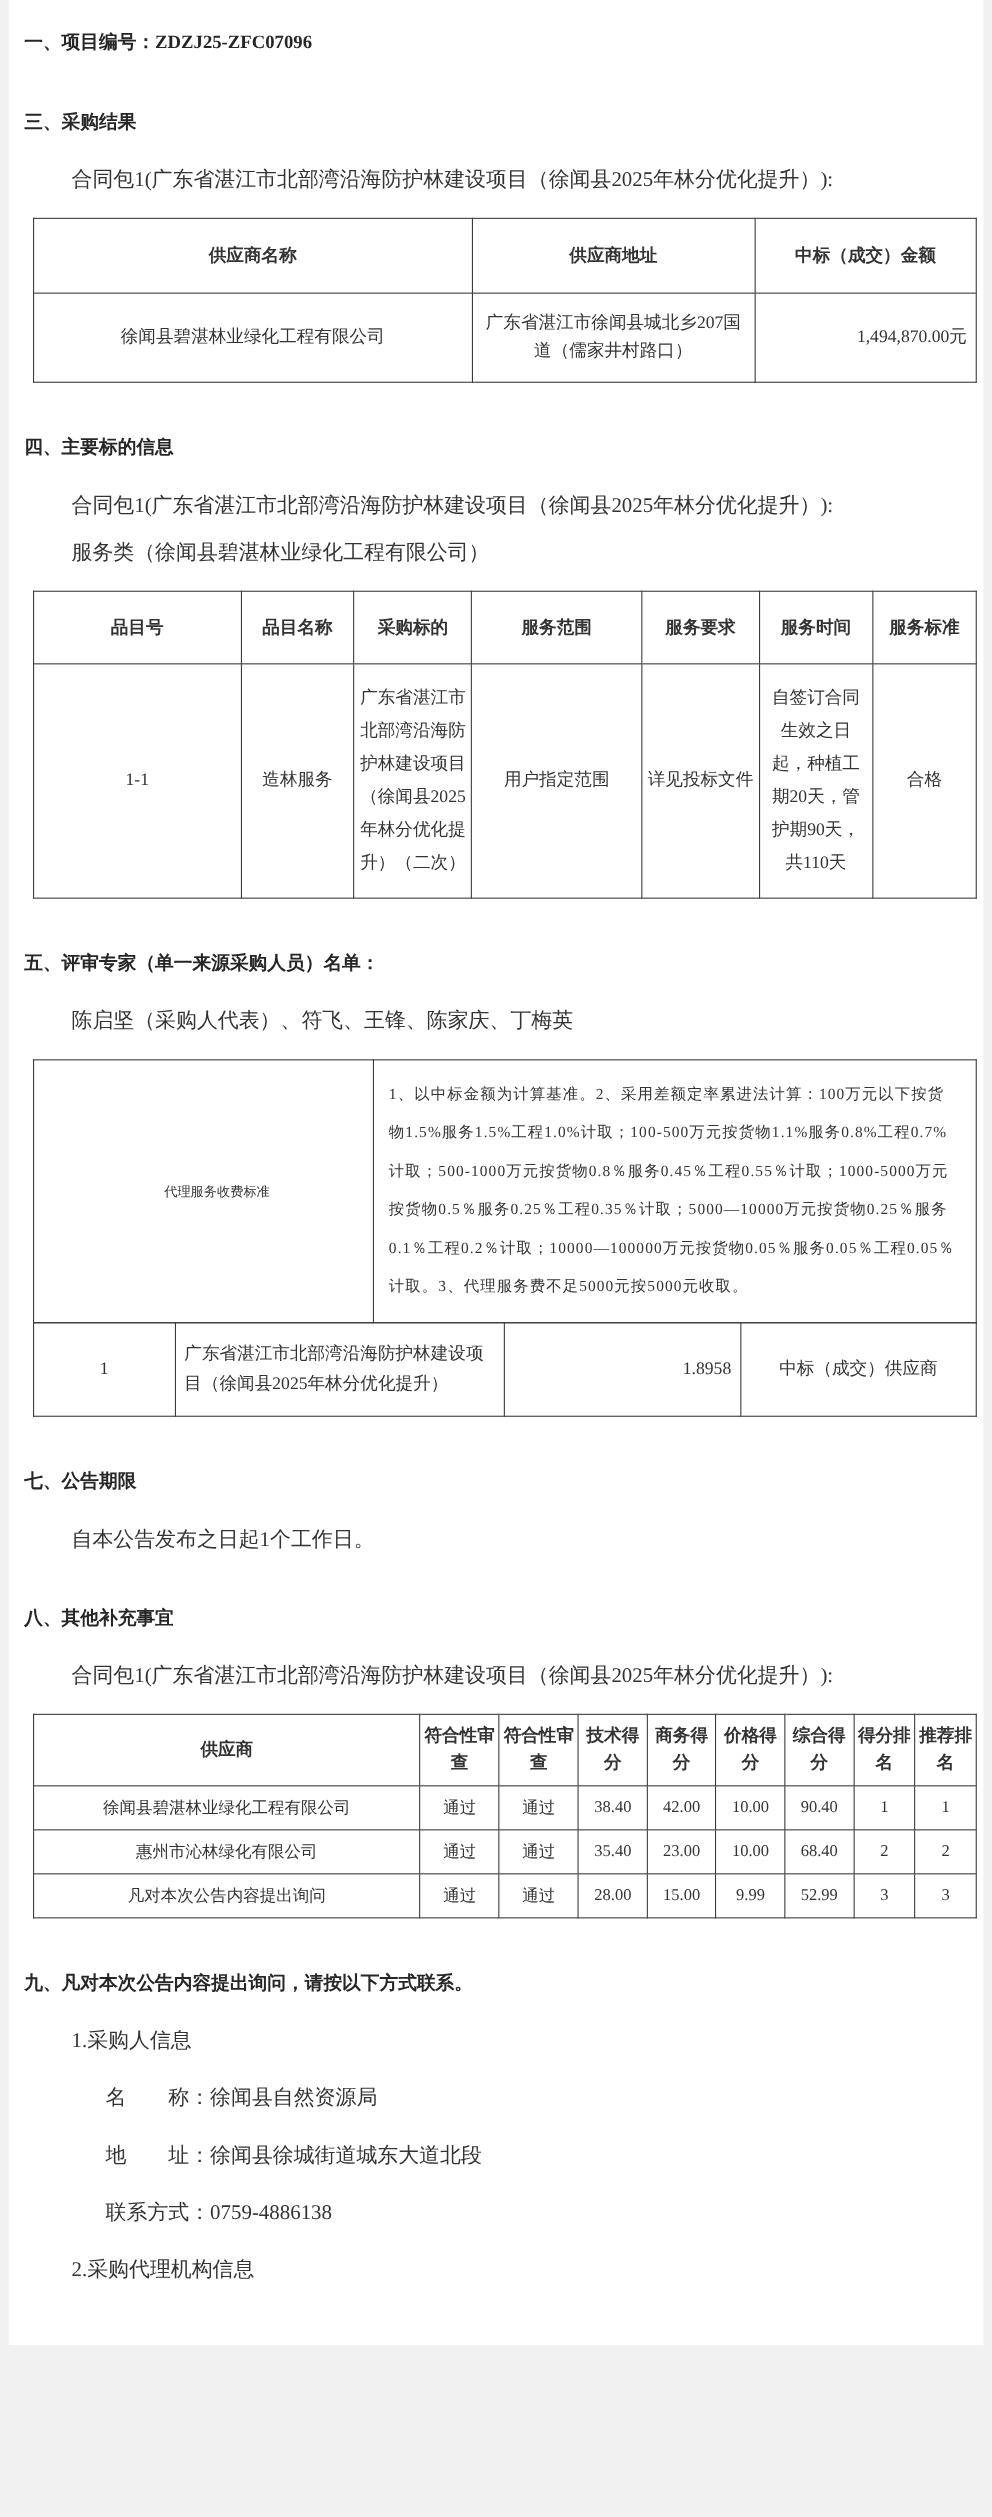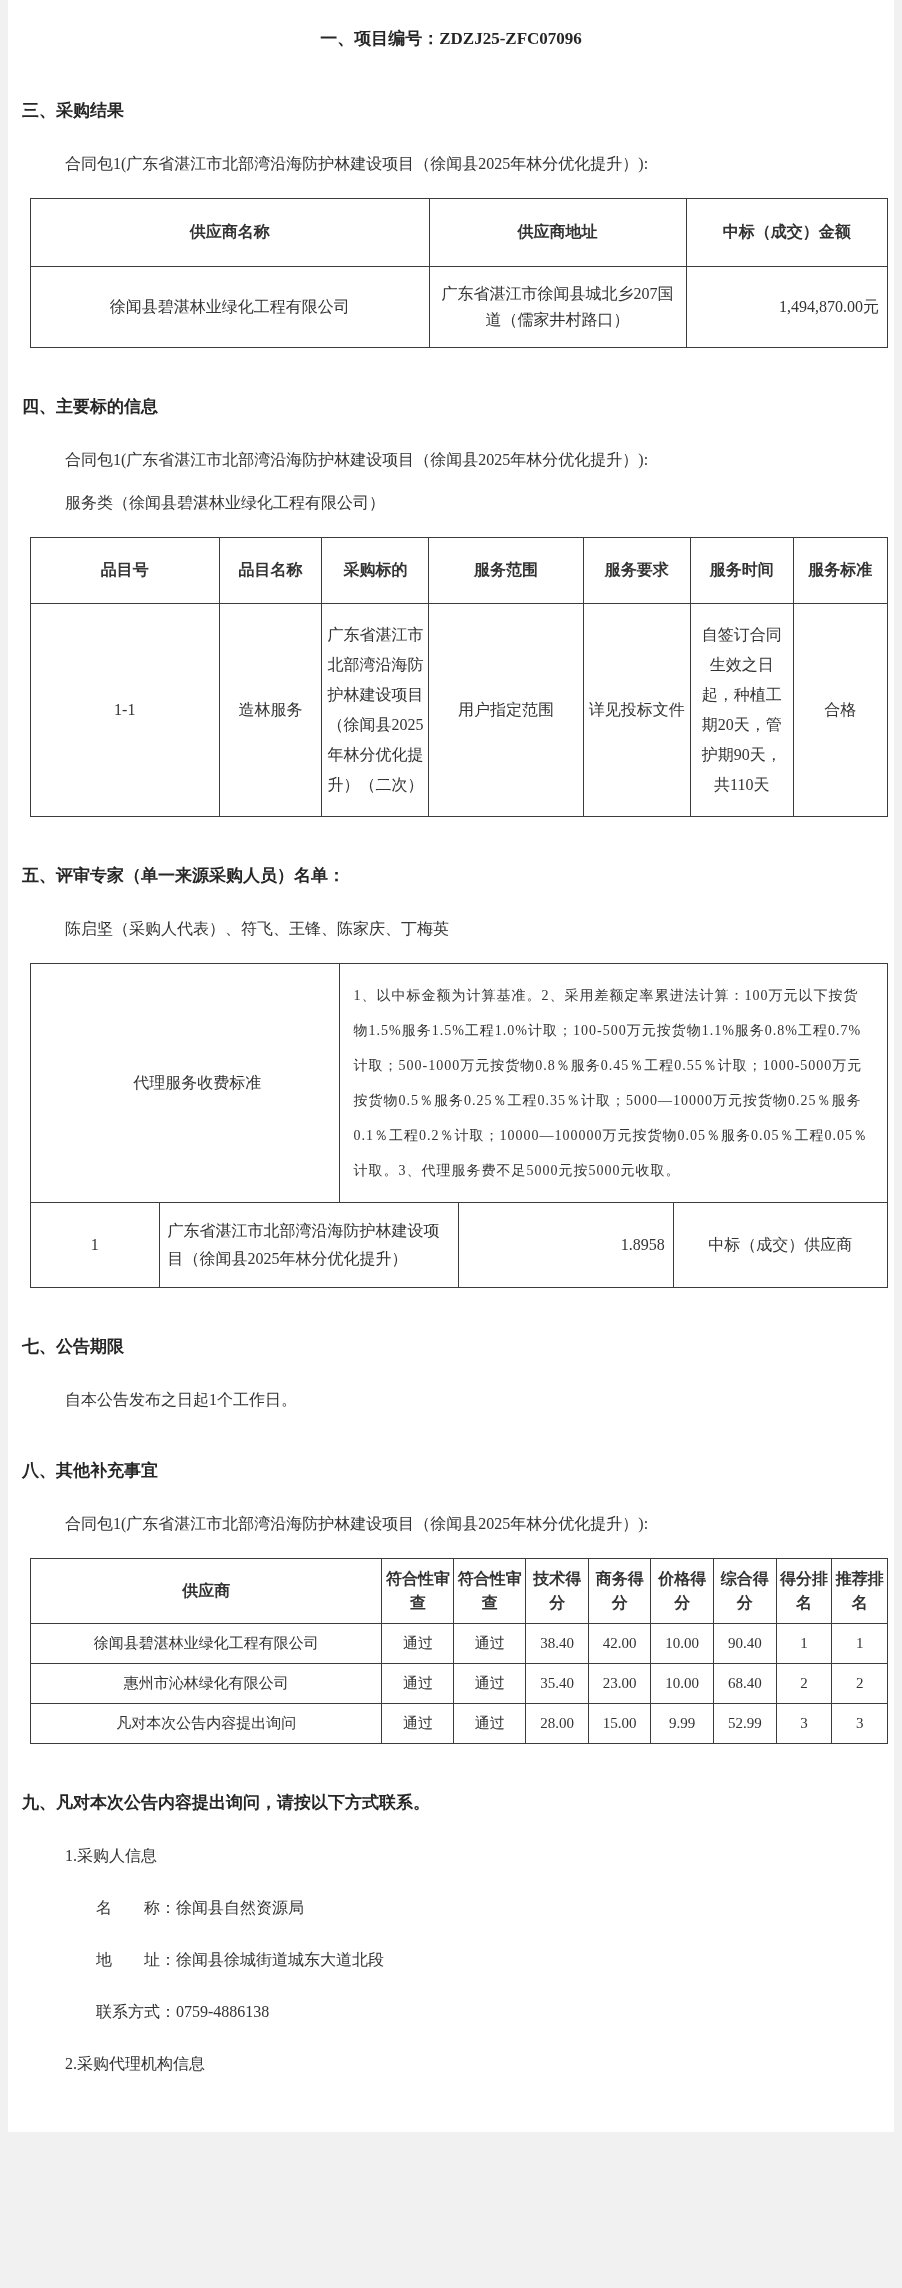--- a/index.html
+++ b/index.html
@@ -14,23 +14,23 @@
     padding:12px 0 56px;
     color:#333333;
   }
   .sec-h {
     font-size:17px;
     font-weight:bold;
     color:#262626;
     line-height:26px;
     margin:46px 14px 0 14px;
   }
-  .sec-h.first { margin-top:14px;text-align:center; }
+  .sec-h.first { margin-top:14px; }
   .para {
-    font-size:16px;
+    font-size:19px;
     line-height:24px;
     margin:28px 14px 0 57px;
   }
   .indent2 { margin-left:88px; }
   table {
     border-collapse:collapse;
     table-layout:fixed;
     width:858px;
     margin:22px 0 0 22px;
     color:#333333;
@@ -50,21 +50,21 @@
   .t-result td { padding:14px 8px; line-height:26px; }
   .t-result td.amount { text-align:right;font-family:Liberation Serif, serif; }
   
   .t-subject col.c0 { width:22%; } .t-subject col.c1 { width:12%; } .t-subject col.c2 { width:12.5%; }
   .t-subject col.c3 { width:18%; } .t-subject col.c4 { width:12.5%; } .t-subject col.c5 { width:12%; }
   .t-subject col.c6 { width:11%; }
   .t-subject th { padding:22px 4px; }
   .t-subject td { padding:16px 4px; line-height:30px; }
   
   .t-feestd col.c0 { width:36%; } .t-feestd col.c1 { width:64%; }
-  .t-feestd td.label { font-size:16px;padding-left:31px; }
+  .t-feestd td.label { font-size:12px;padding-left:31px; }
   .t-feestd td.longtext {
     text-align:left;
     padding:14px 14px;
     line-height:35px;
     letter-spacing:1px;
     font-size:14px;
   }
   
   .t-feeamt { margin-top:-1px; }
   .t-feeamt col.c0 { width:15%; } .t-feeamt col.c1 { width:35%; }

